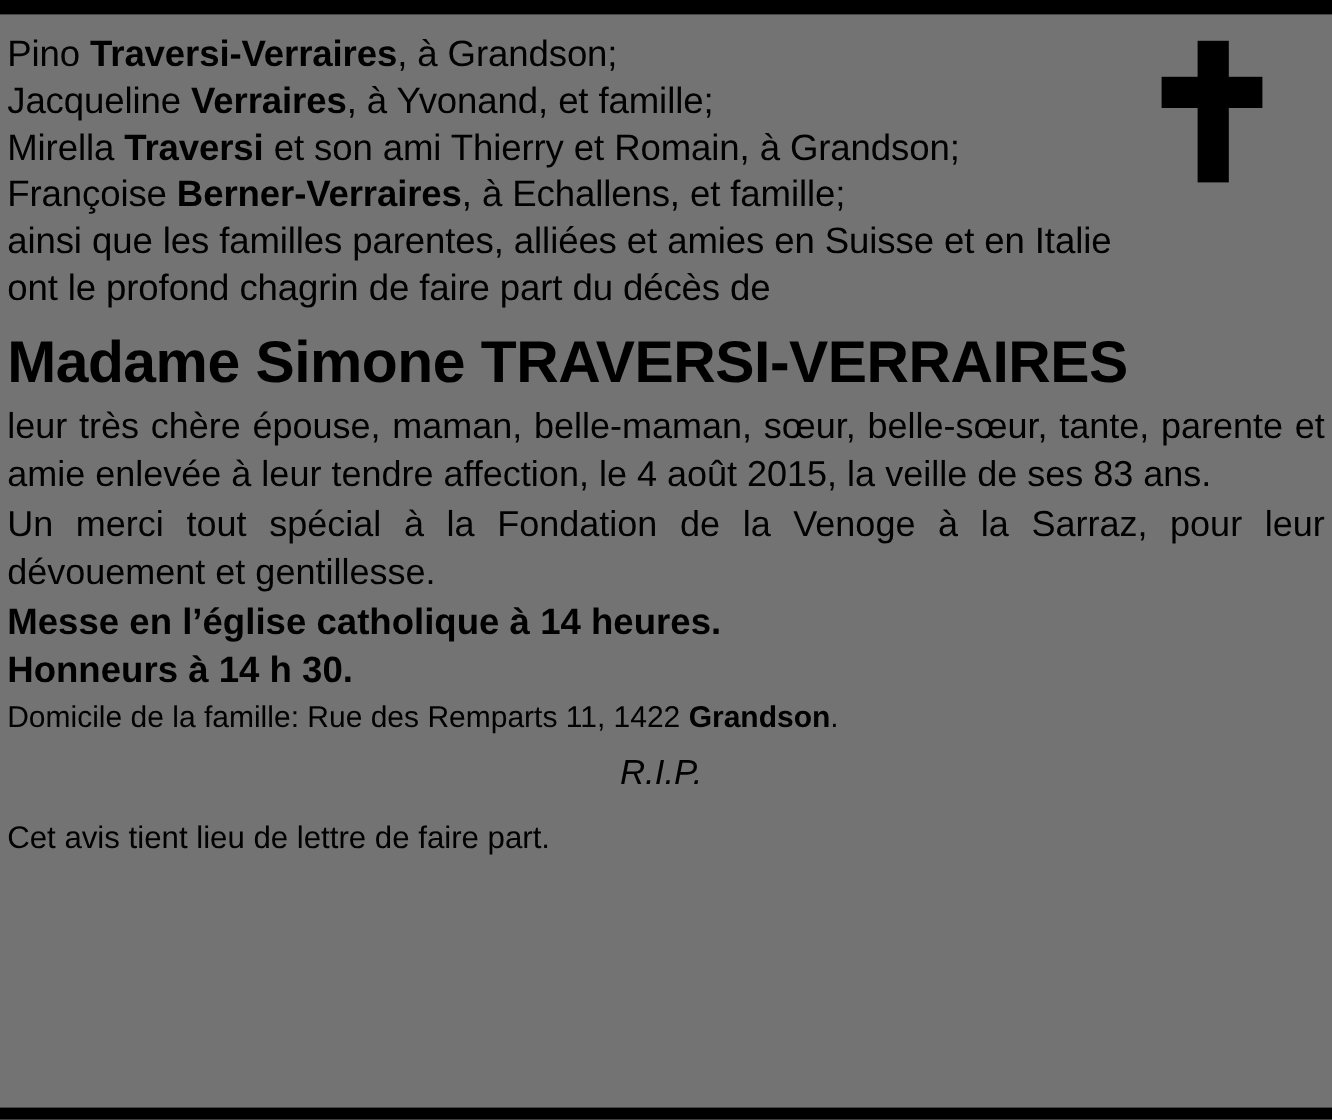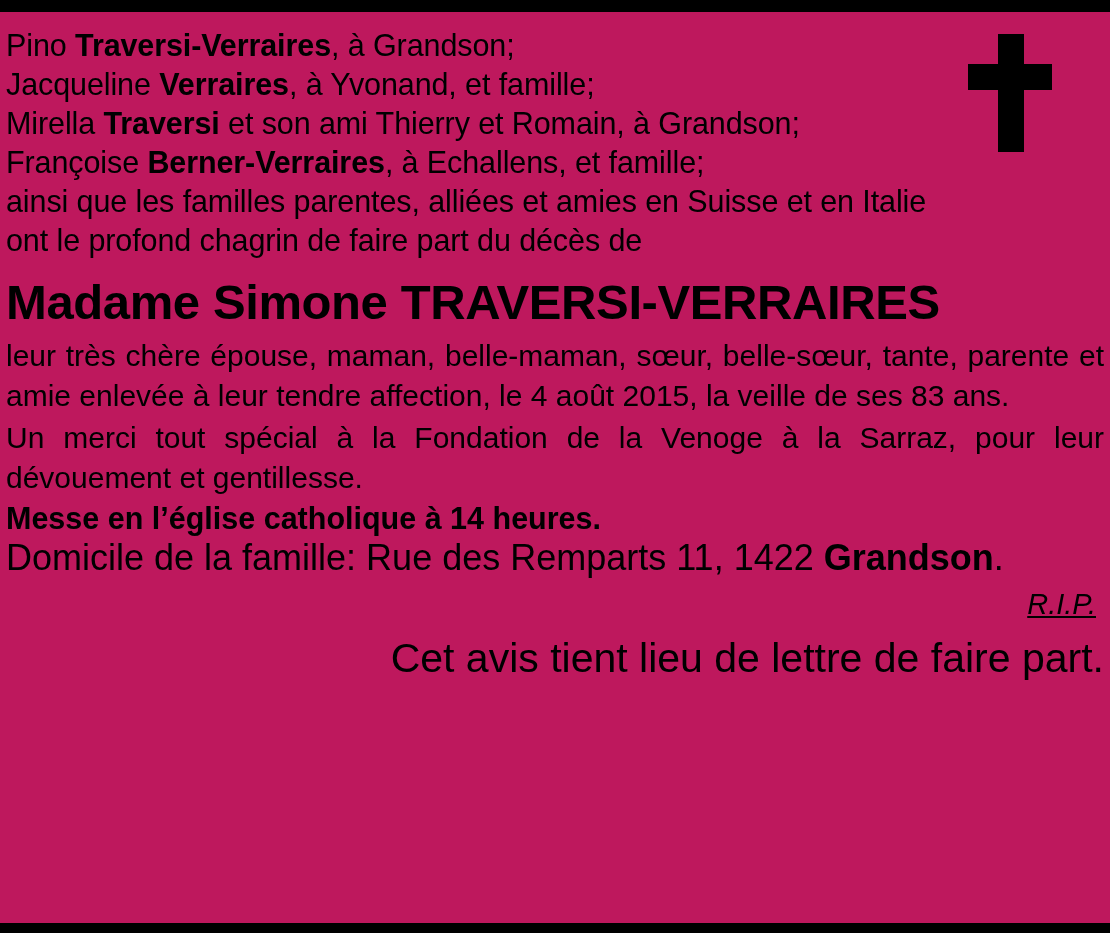--- a/index.html
+++ b/index.html
@@ -12,21 +12,21 @@
     height: 933px;
     font-family: "Liberation Sans", sans-serif;
     color: #000000;
     overflow: hidden;
   }
   .notice {
     position: relative;
     width: 1110px;
     height: 933px;
     box-sizing: border-box;
-    background: #be185d;
+    background: #737373;
   }
   .rule-top {
     position: absolute;
     left: 0;
     top: 0;
     width: 1110px;
     height: 12px;
     background: #000000;
   }
   .rule-bottom {
@@ -98,37 +98,36 @@
   .para-block {
     margin-top: 2px;
   }
   .bold-line {
     font-size: 30.5px;
     line-height: 40px;
     font-weight: bold;
     white-space: nowrap;
   }
   .addr-line {
-    font-size: 36px;
+    font-size: 25px;
     line-height: 40px;
   }
   .addr-line b { font-weight: bold; }
   .rip {
     font-size: 29px;
     font-style: italic;
-    text-align: right;
+    text-align: center;
     padding-right: 8px;
     margin-top: 8px;
     line-height: 36px;
-    text-decoration: underline;
   }
   .closing {
-    font-size: 41px;
+    font-size: 26px;
     line-height: 40px;
-    text-align: right;
+    text-align: left;
     margin-top: 16px;
   }
 </style>
 </head>
 <body>
 
 <div class="notice">
 
   <div class="rule-top"></div>
 
@@ -152,20 +151,21 @@
 
     <div class="para-block">
       <p class="para">leur très chère épouse, maman, belle-maman, sœur, belle-sœur, tante, parente et amie enlevée à leur tendre affection, le 4 août 2015, la veille de ses 83 ans.</p>
     </div>
 
     <div class="para-block">
       <p class="para">Un merci tout spécial à la Fondation de la Venoge à la Sarraz, pour leur dévouement et gentillesse.</p>
     </div>
 
     <div class="bold-line">Messe en l’église catholique à 14 heures.</div>
+    <div class="bold-line">Honneurs à 14 h 30.</div>
 
     <div class="addr-line"><span>Domicile de la famille: Rue des Remparts 11, 1422 </span><b>Grandson</b><span>.</span></div>
 
     <div class="rip">R.I.P.</div>
 
     <div class="closing">Cet avis tient lieu de lettre de faire part.</div>
 
   </div>
 
   <div class="rule-bottom"></div>

